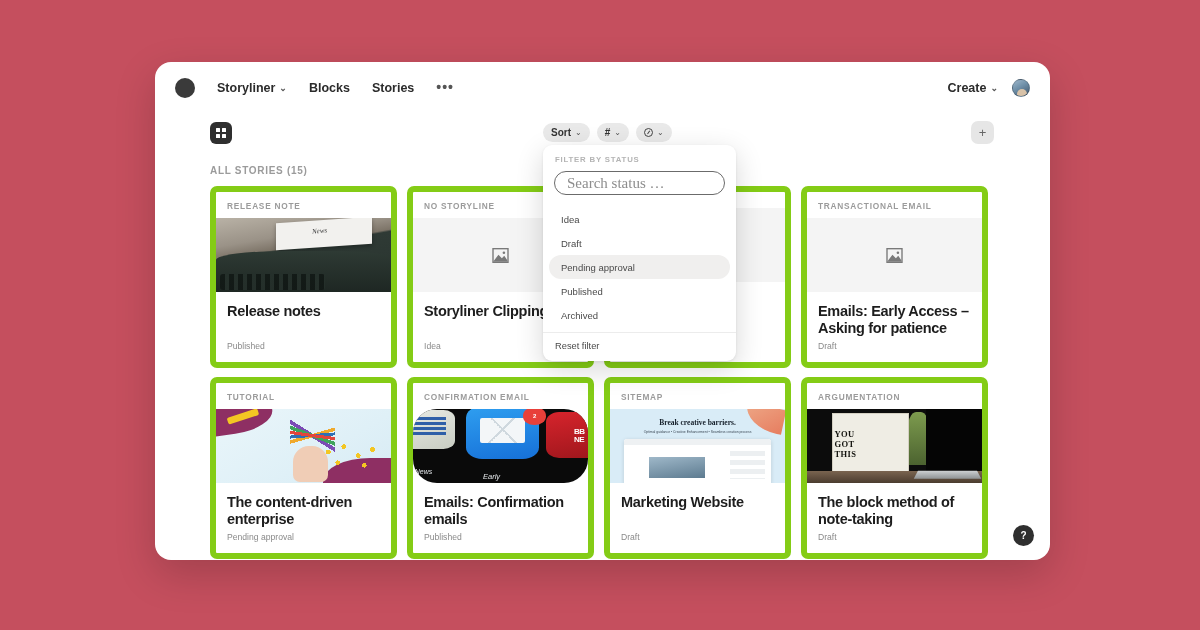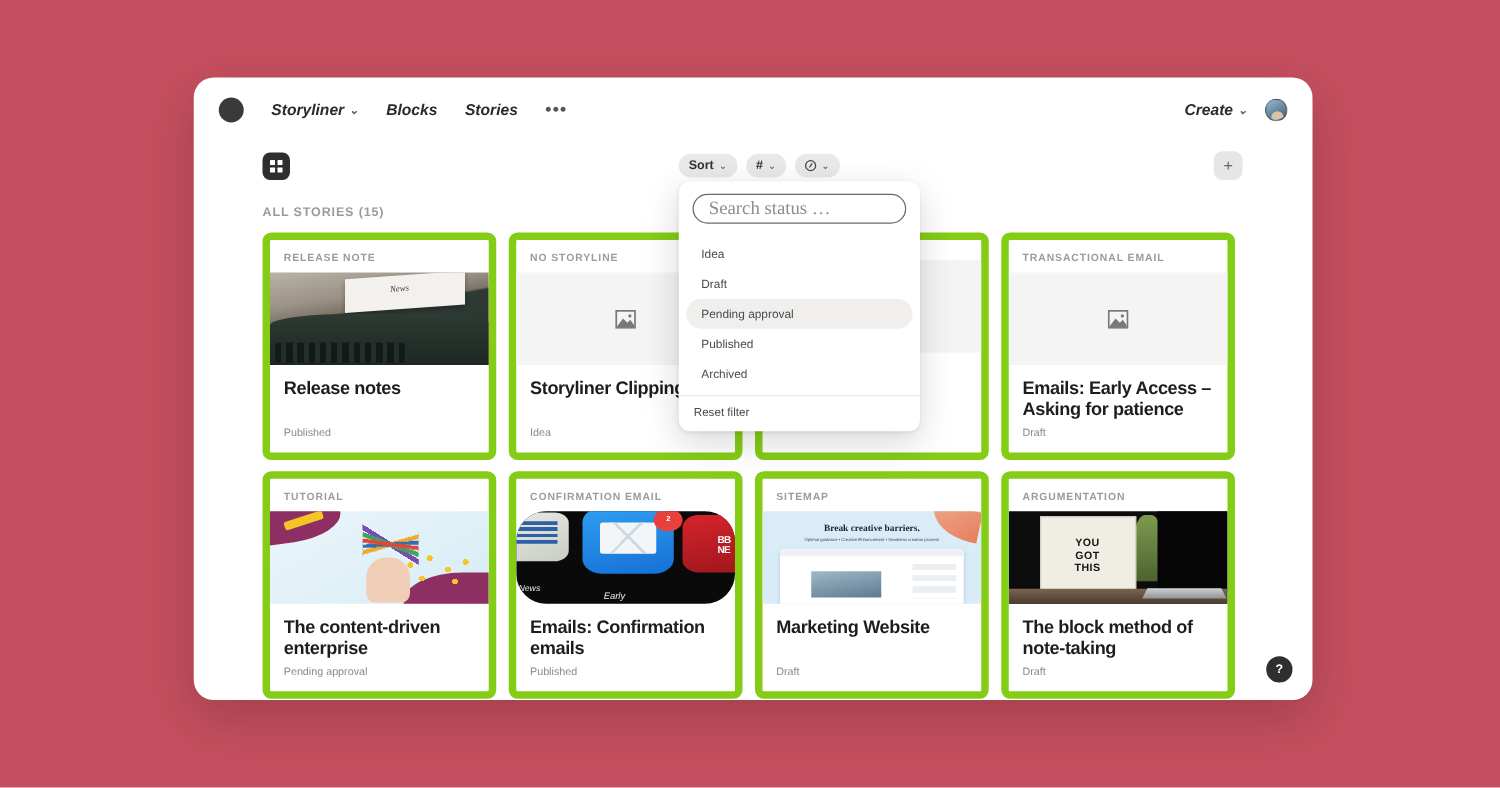--- a/index.html
+++ b/index.html
@@ -28,21 +28,21 @@
     position:absolute; left:0; top:0; width:100%; height:52px;
     display:flex; align-items:center; padding:0 20px;
   }
   #logo-mark{
     width:20px; height:20px; border-radius:50%;
     background:#3a3a3a; flex:none;
   }
   .nav-item{
     font-size:12.5px; font-weight:bold; color:#2b2b2b;
     display:flex; align-items:center; gap:4px;
-    cursor:pointer; white-space:nowrap;font-style:italic;
+    cursor:pointer; white-space:nowrap;
   }
   #nav-left{ display:flex; align-items:center; gap:22px; margin-left:22px; }
   .caret{ font-size:9px; color:#555; line-height:1; }
   #nav-dots{
     font-size:14px; color:#555; letter-spacing:1px; cursor:pointer;
     font-weight:bold; line-height:1; padding-bottom:3px;
   }
   #nav-right{ margin-left:auto; display:flex; align-items:center; gap:14px; }
   #avatar{
     width:18px; height:18px; border-radius:50%;
@@ -285,23 +285,23 @@
   }
 
   .thumb-lightbox{ background:#0c0c0c; }
   .thumb-lightbox .box{
     position:absolute; left:14%; top:6%; width:44%; height:84%;
     background:#efede4; border:1.5px solid #d4d0c2;
     display:flex; flex-direction:column; justify-content:center;
     gap:1px; padding:2px;
   }
   .thumb-lightbox .box span{
-    display:block; text-align:center; font-size:8.5px; font-weight:bold;
+    display:block; font-size:8.5px; font-weight:bold;
     color:#14140f; letter-spacing:.4px; line-height:1.05;
-    font-family:Liberation Sans, sans-serif;
+    font-family:Liberation Serif, serif;
   }
   .thumb-lightbox .plant{
     position:absolute; left:57%; top:4%; width:13%; height:72%;
     background:linear-gradient(180deg,#7d9b4e,#4c6330);
     border-radius:40% 40% 10% 10%;
   }
   .thumb-lightbox .laptop{
     position:absolute; right:0; top:0; width:32%; height:88%;
     background:#050505;
   }
@@ -538,20 +538,21 @@
       </div>
       <div class="card-body">
         <div class="card-title">The block method of note-taking</div>
       </div>
       <div class="card-status">Draft</div>
     </div>
 
   </div>
 
   <div id="status-dropdown">
+    <div id="dropdown-heading">FILTER BY STATUS</div>
     <div id="status-search">
       <input type="text" placeholder="Search status …" style="">
     </div>
     <div id="status-list">
       <div class="status-option">Idea</div>
       <div class="status-option">Draft</div>
       <div class="status-option selected">Pending approval</div>
       <div class="status-option">Published</div>
       <div class="status-option">Archived</div>
     </div>

